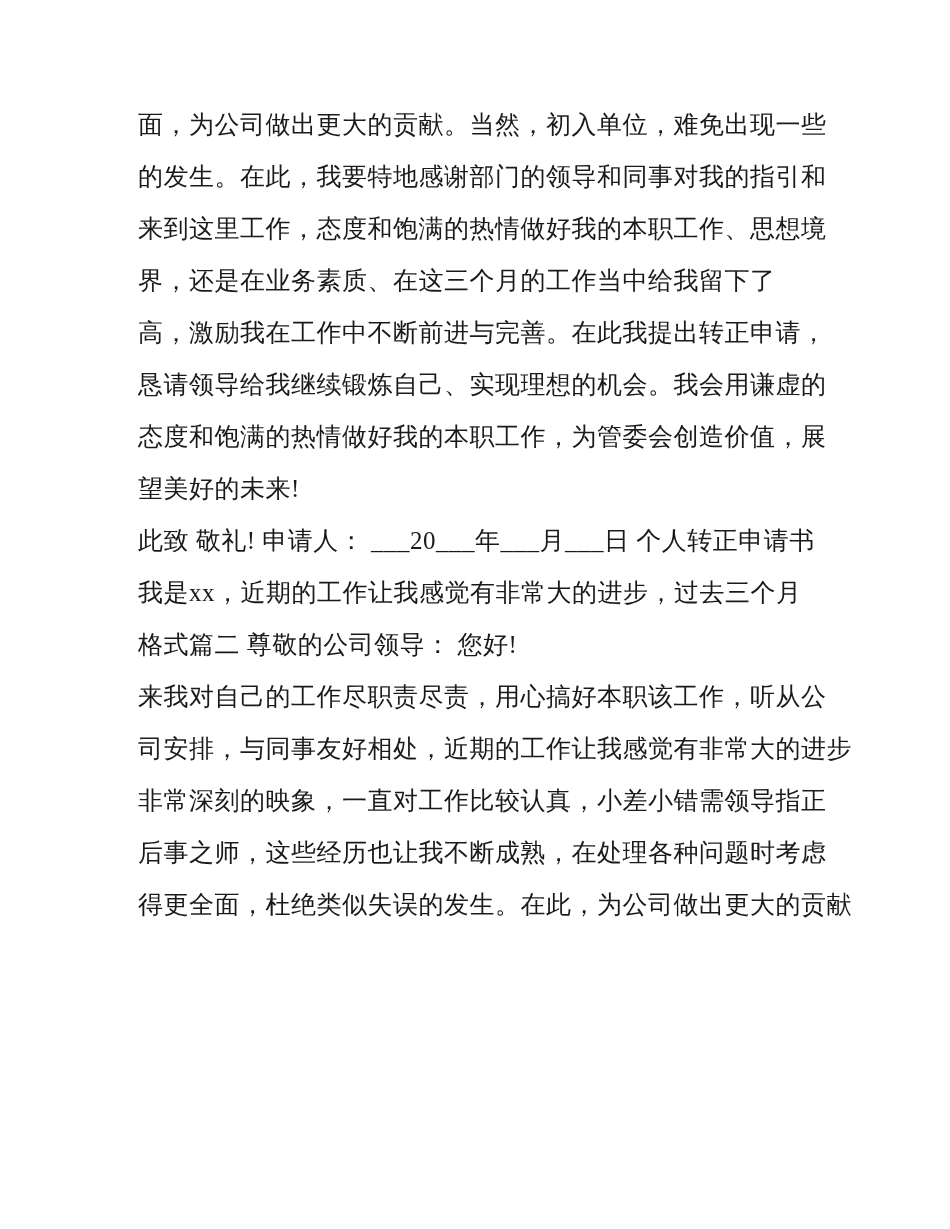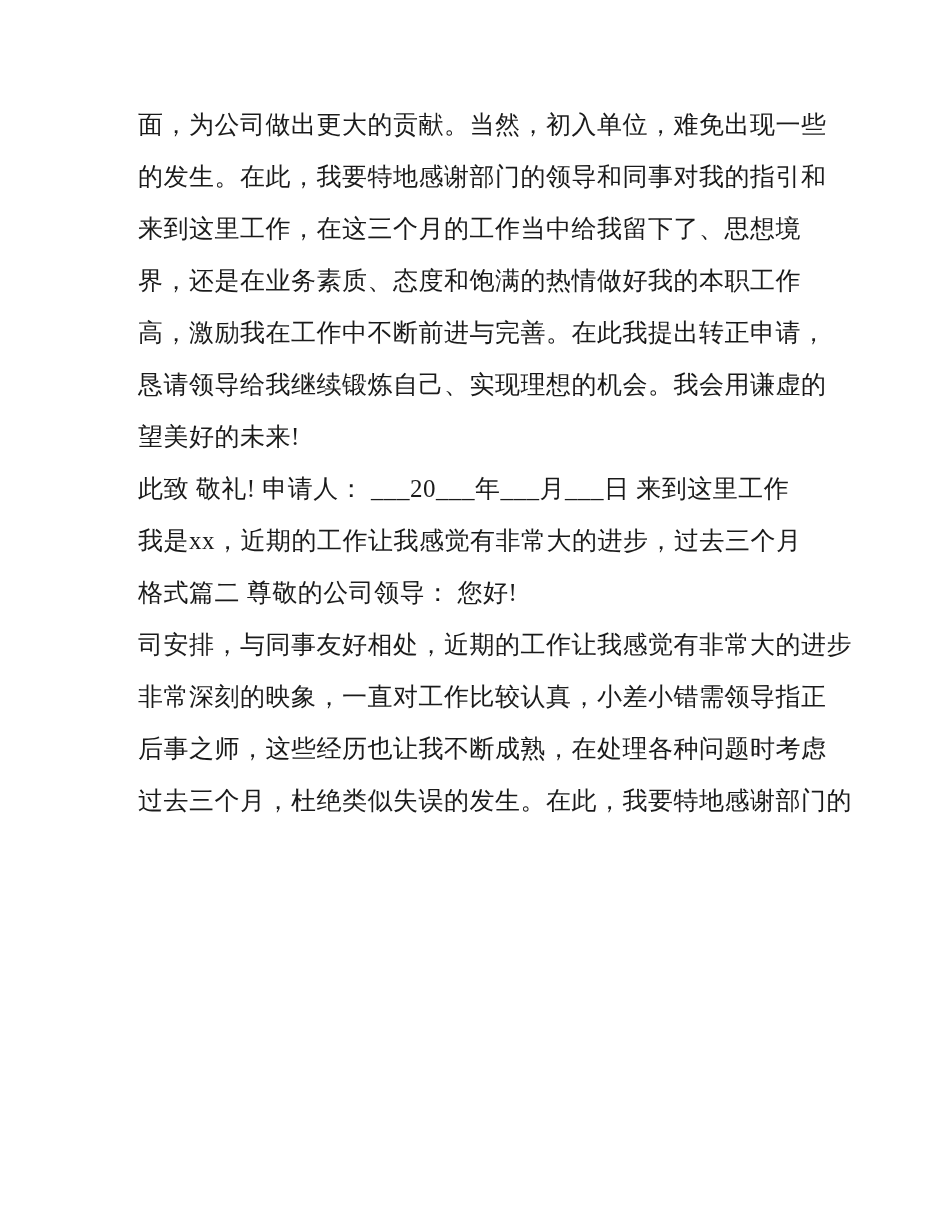--- a/index.html
+++ b/index.html
@@ -32,26 +32,28 @@
     letter-spacing: 0.5px;
   }
 </style>
 </head>
 <body>
 
 <div class="page">
   <div class="text-block">
     <div class="text-line">面，为公司做出更大的贡献。当然，初入单位，难免出现一些</div>
     <div class="text-line">的发生。在此，我要特地感谢部门的领导和同事对我的指引和</div>
-    <div class="text-line">来到这里工作，在这三个月的工作当中给我留下了、思想境</div>
-    <div class="text-line">界，还是在业务素质、态度和饱满的热情做好我的本职工作</div>
+    <div class="text-line">来到这里工作，态度和饱满的热情做好我的本职工作、思想境</div>
+    <div class="text-line">界，还是在业务素质、在这三个月的工作当中给我留下了</div>
     <div class="text-line">高，激励我在工作中不断前进与完善。在此我提出转正申请，</div>
     <div class="text-line">恳请领导给我继续锻炼自己、实现理想的机会。我会用谦虚的</div>
+    <div class="text-line">态度和饱满的热情做好我的本职工作，为管委会创造价值，展</div>
     <div class="text-line">望美好的未来!</div>
-    <div class="text-line">此致 敬礼! 申请人： ___20___年___月___日 来到这里工作</div>
+    <div class="text-line">此致 敬礼! 申请人： ___20___年___月___日 个人转正申请书</div>
     <div class="text-line">我是xx，近期的工作让我感觉有非常大的进步，过去三个月</div>
     <div class="text-line">格式篇二 尊敬的公司领导： 您好!</div>
+    <div class="text-line">来我对自己的工作尽职责尽责，用心搞好本职该工作，听从公</div>
     <div class="text-line">司安排，与同事友好相处，近期的工作让我感觉有非常大的进步</div>
     <div class="text-line">非常深刻的映象，一直对工作比较认真，小差小错需领导指正</div>
     <div class="text-line">后事之师，这些经历也让我不断成熟，在处理各种问题时考虑</div>
-    <div class="text-line">过去三个月，杜绝类似失误的发生。在此，我要特地感谢部门的</div>
+    <div class="text-line">得更全面，杜绝类似失误的发生。在此，为公司做出更大的贡献</div>
   </div>
 </div>
 
 </body></html>

